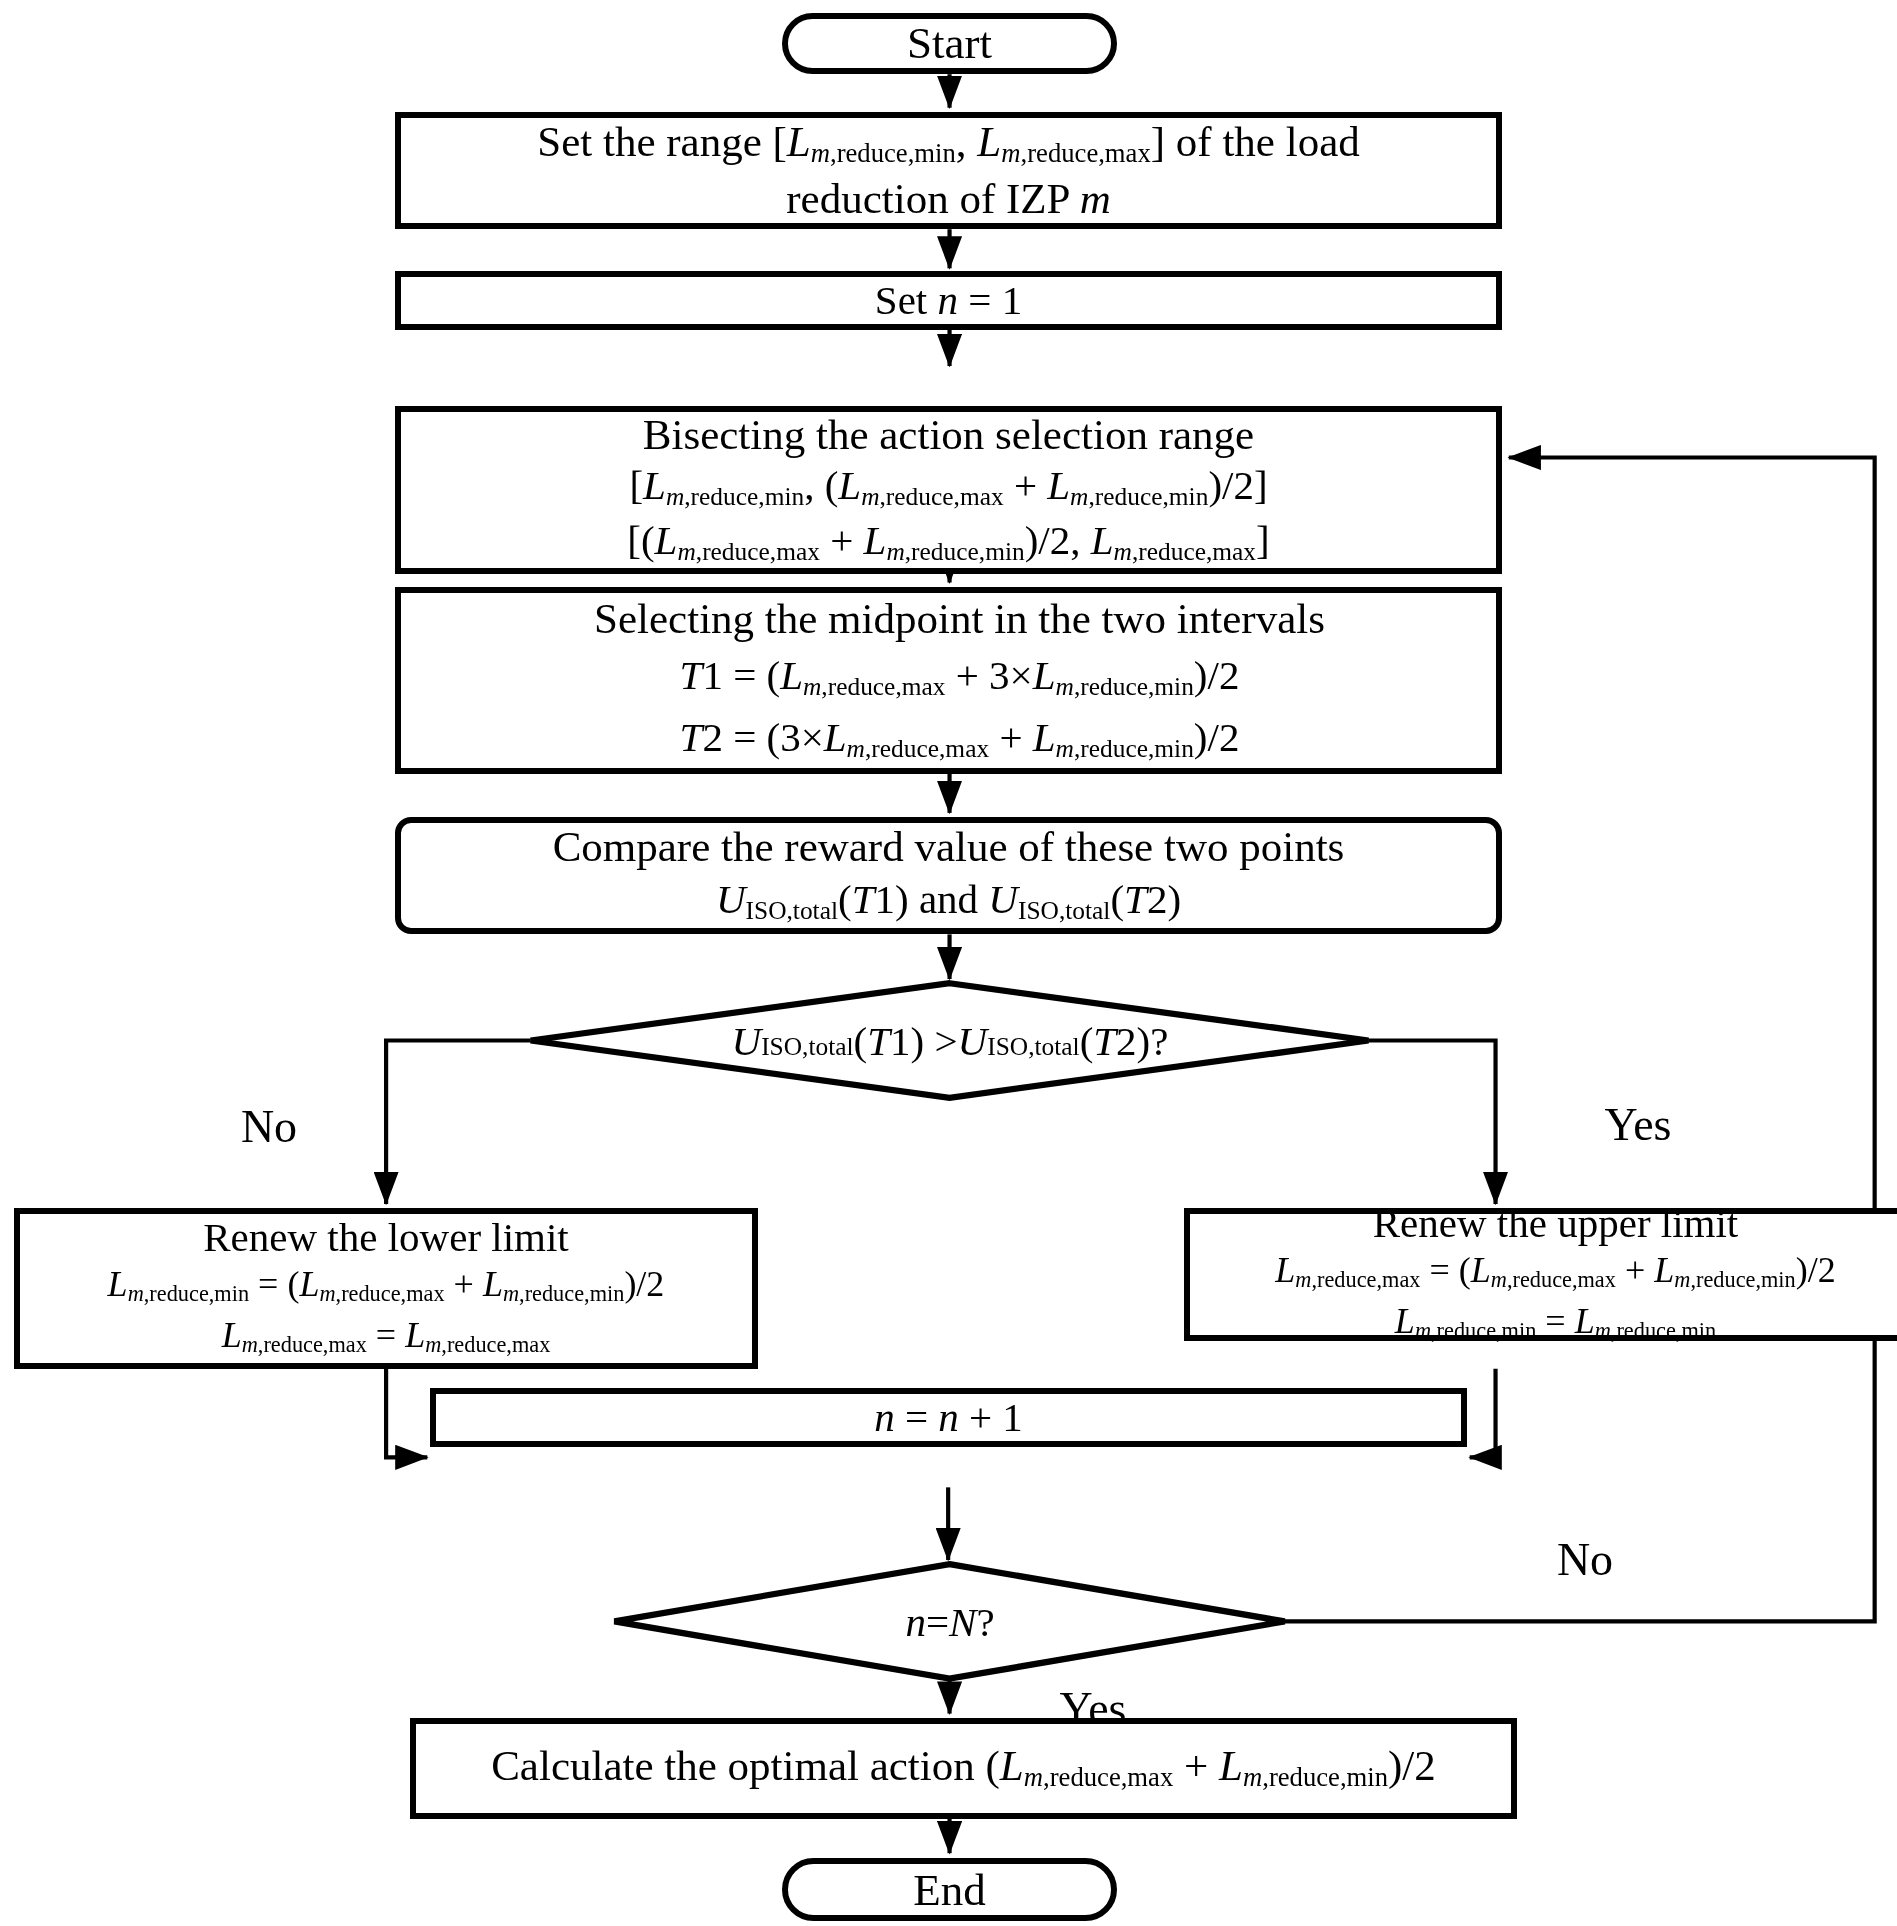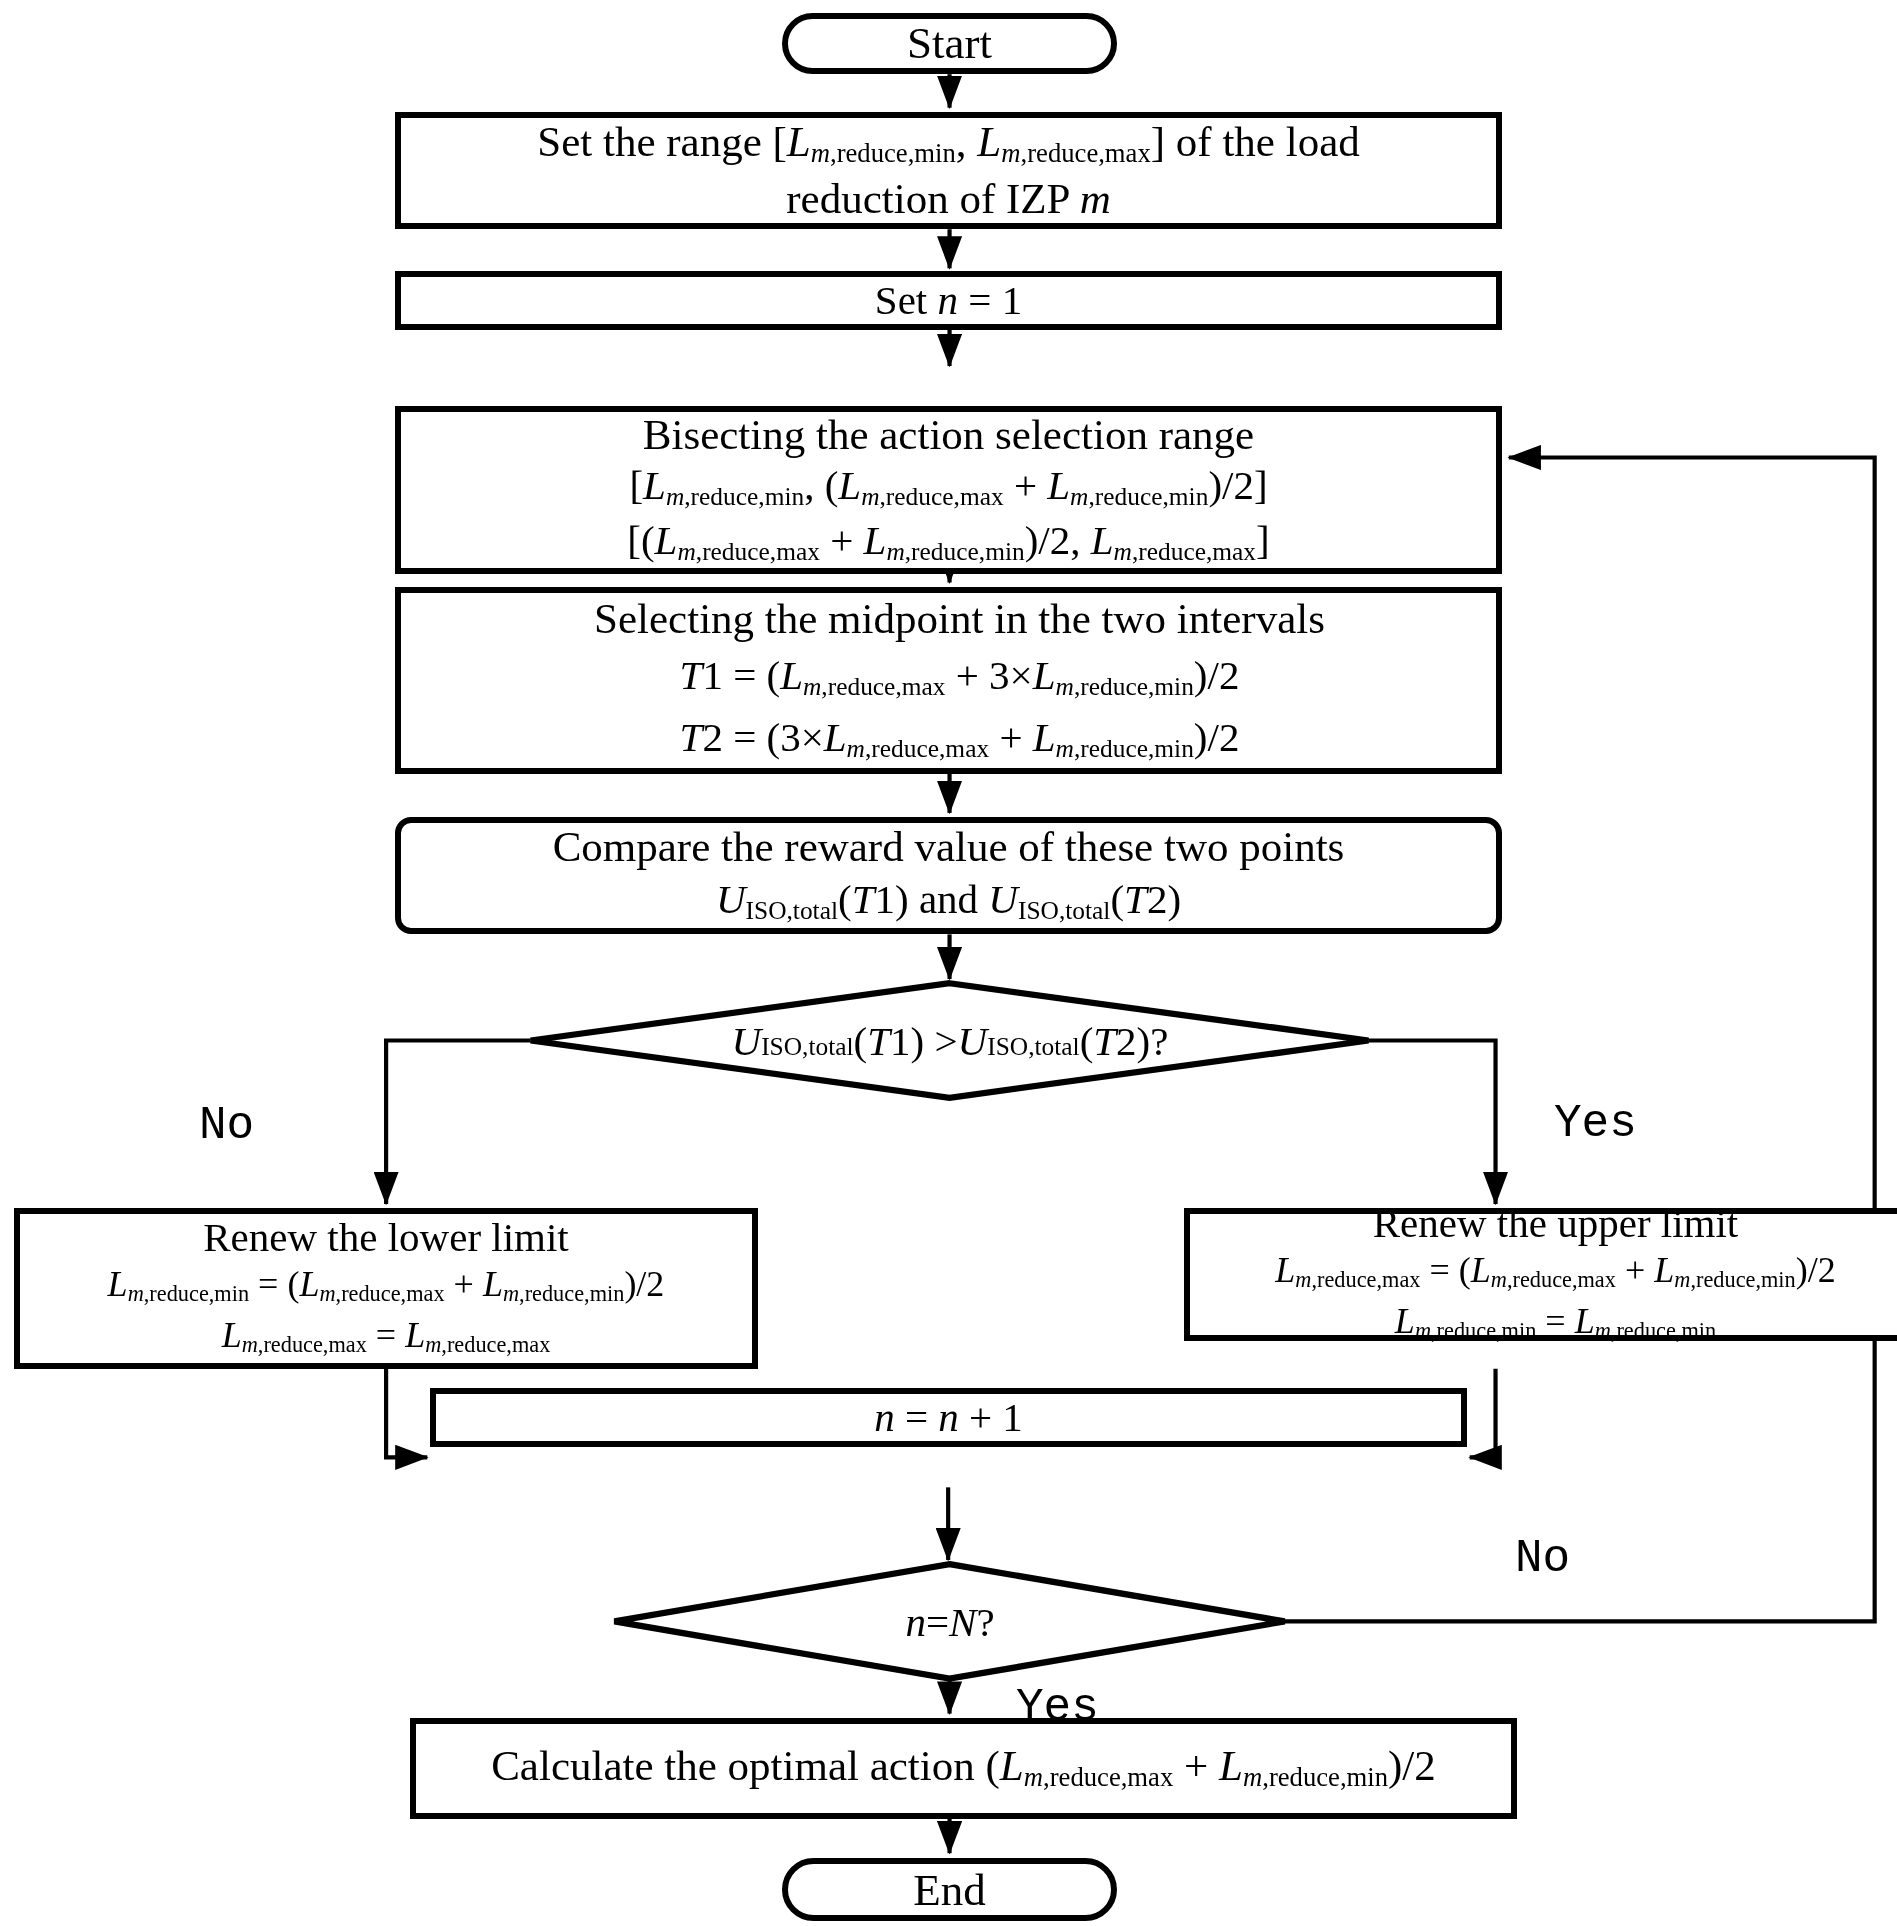--- a/index.html
+++ b/index.html
@@ -32,21 +32,21 @@
   }
   .dtext{
     position:absolute;
     display:flex;align-items:center;justify-content:center;
     text-align:center;
     background:transparent;
   }
   .lbl{
     position:absolute;
     font-size:46px;
-    font-family:Liberation Mono, monospace;
+    text-align:center;
   }
   .fs-title{font-size:43px;line-height:53px;}
   .fs-formula{font-size:41px;line-height:53px;}
   .fs-formula-sm{font-size:36px;line-height:47px;}
   .fs-title-sm{font-size:41px;line-height:47px;}
   .fs-single{font-size:41px;line-height:43px;}
   .fs-d{font-size:41px;}
   .lh80{line-height:57px;}
   .lh74{line-height:52px;}
   .seg-i{font-style:italic;}

